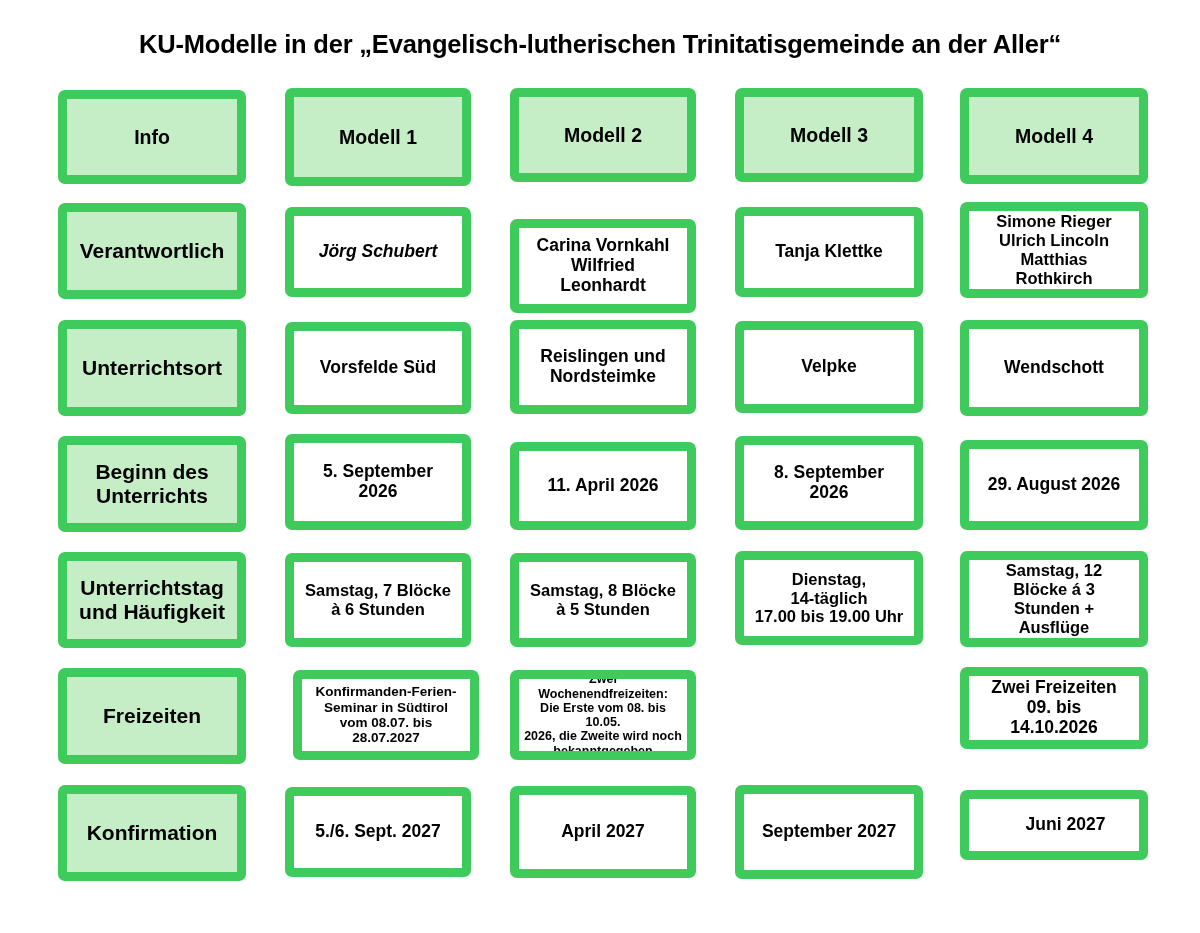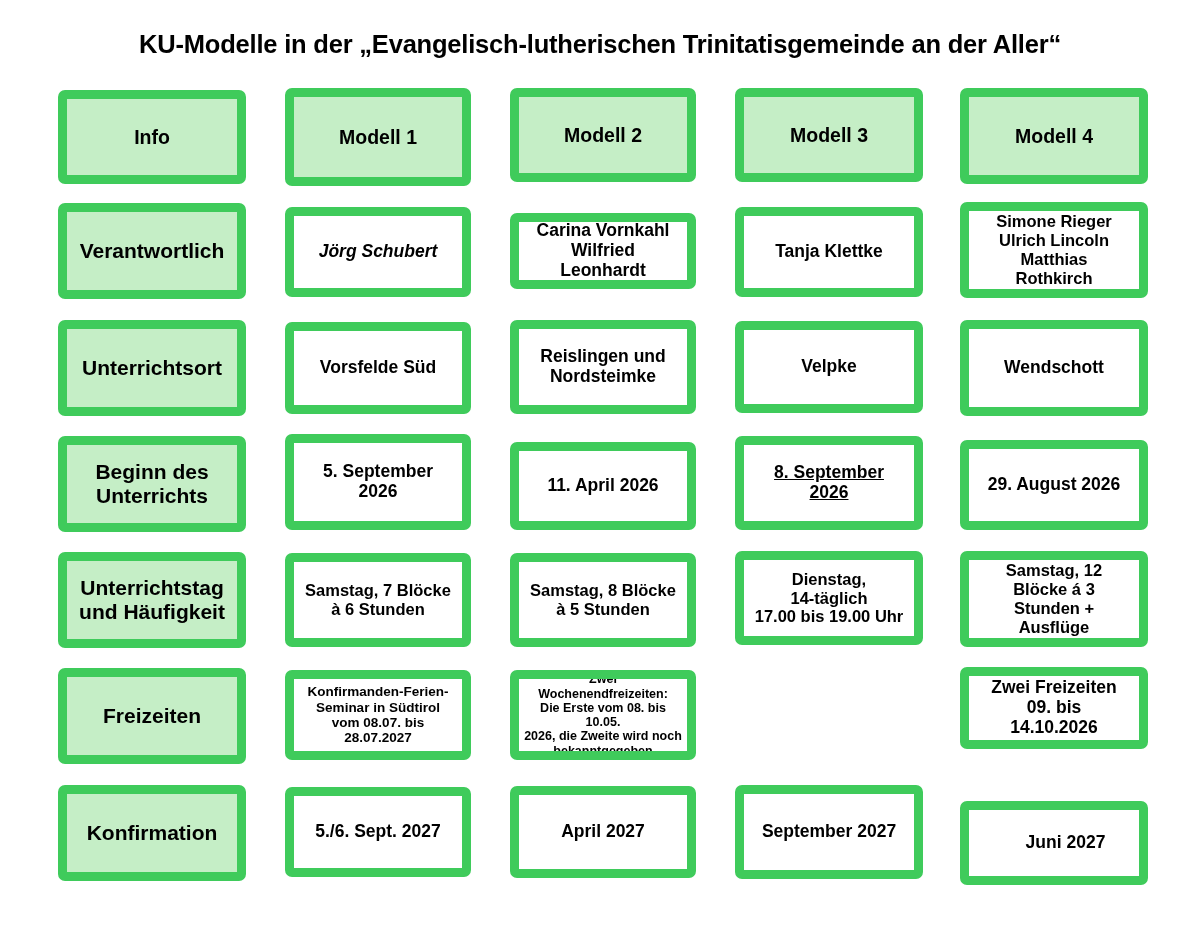--- a/index.html
+++ b/index.html
@@ -74,21 +74,21 @@
   .c1 { left: 227px; width: 186px; }
   .c2 { left: 452px; width: 186px; }
   .c3 { left: 677px; width: 188px; }
   .c4 { left: 902px; width: 188px; }
 
   
   .fs-hdr   { font-size: 19.5px; }
   .fs-lbl   { font-size: 21px; }
   .fs-body  { font-size: 17.5px; }
   .fs-small { font-size: 16.5px; }
-  .fs-tiny  { font-size: 13.5px; }
+  .fs-tiny  { font-size: 13.5px; margin-left: 8px; }
   .fs-xtiny { font-size: 12.5px; }
 </style>
 </head>
 <body>
 
 <div class="page">
 
   <div class="page-title">KU-Modelle in der „Evangelisch-lutherischen Trinitatisgemeinde an der Aller“</div>
 
   <div class="grid">
@@ -111,21 +111,21 @@
       </div>
     </div>
 
     <div class="row" style="top:115px;height:100px;">
       <div class="cell tinted fs-lbl c0" style="top:0px;height:96px;">
         <span class="txt">Verantwortlich</span>
       </div>
       <div class="cell fs-body c1" style="top:4px;height:90px;font-style:italic;">
         <span class="txt">Jörg Schubert</span>
       </div>
-      <div class="cell fs-body c2" style="top:10px;height:76px;align-items:center;">
+      <div class="cell fs-body c2" style="top:16px;height:94px;align-items:center;">
         <span class="txt">Carina Vornkahl
 Wilfried
 Leonhardt</span>
       </div>
       <div class="cell fs-body c3" style="top:4px;height:90px;">
         <span class="txt">Tanja Klettke</span>
       </div>
       <div class="cell fs-small c4" style="top:-1px;height:96px;">
         <span class="txt">Simone Rieger
 Ulrich Lincoln
@@ -158,21 +158,21 @@
         <span class="txt">Beginn des
 Unterrichts</span>
       </div>
       <div class="cell fs-body c1" style="top:-2px;height:96px;">
         <span class="txt">5. September
 2026</span>
       </div>
       <div class="cell fs-body c2" style="top:6px;height:88px;">
         <span class="txt">11. April 2026</span>
       </div>
-      <div class="cell fs-body c3" style="top:0px;height:94px;text-decoration:underline;">
+      <div class="cell fs-body c3" style="top:0px;height:94px;">
         <span class="txt">8. September
 2026</span>
       </div>
       <div class="cell fs-body c4" style="top:4px;height:90px;">
         <span class="txt">29. August 2026</span>
       </div>
     </div>
 
     <div class="row" style="top:464px;height:100px;">
       <div class="cell tinted fs-lbl c0" style="top:0px;height:96px;">
@@ -229,19 +229,19 @@
       </div>
       <div class="cell fs-body c1" style="top:2px;height:90px;">
         <span class="txt">5./6. Sept. 2027</span>
       </div>
       <div class="cell fs-body c2" style="top:1px;height:92px;">
         <span class="txt">April 2027</span>
       </div>
       <div class="cell fs-body c3" style="top:0px;height:94px;">
         <span class="txt">September 2027</span>
       </div>
-      <div class="cell fs-body c4" style="top:16px;height:84px;padding-left:28px;">
+      <div class="cell fs-body c4" style="top:5px;height:70px;padding-left:28px;">
         <span class="txt">Juni 2027</span>
       </div>
     </div>
 
   </div>
 </div>
 
 </body></html>

